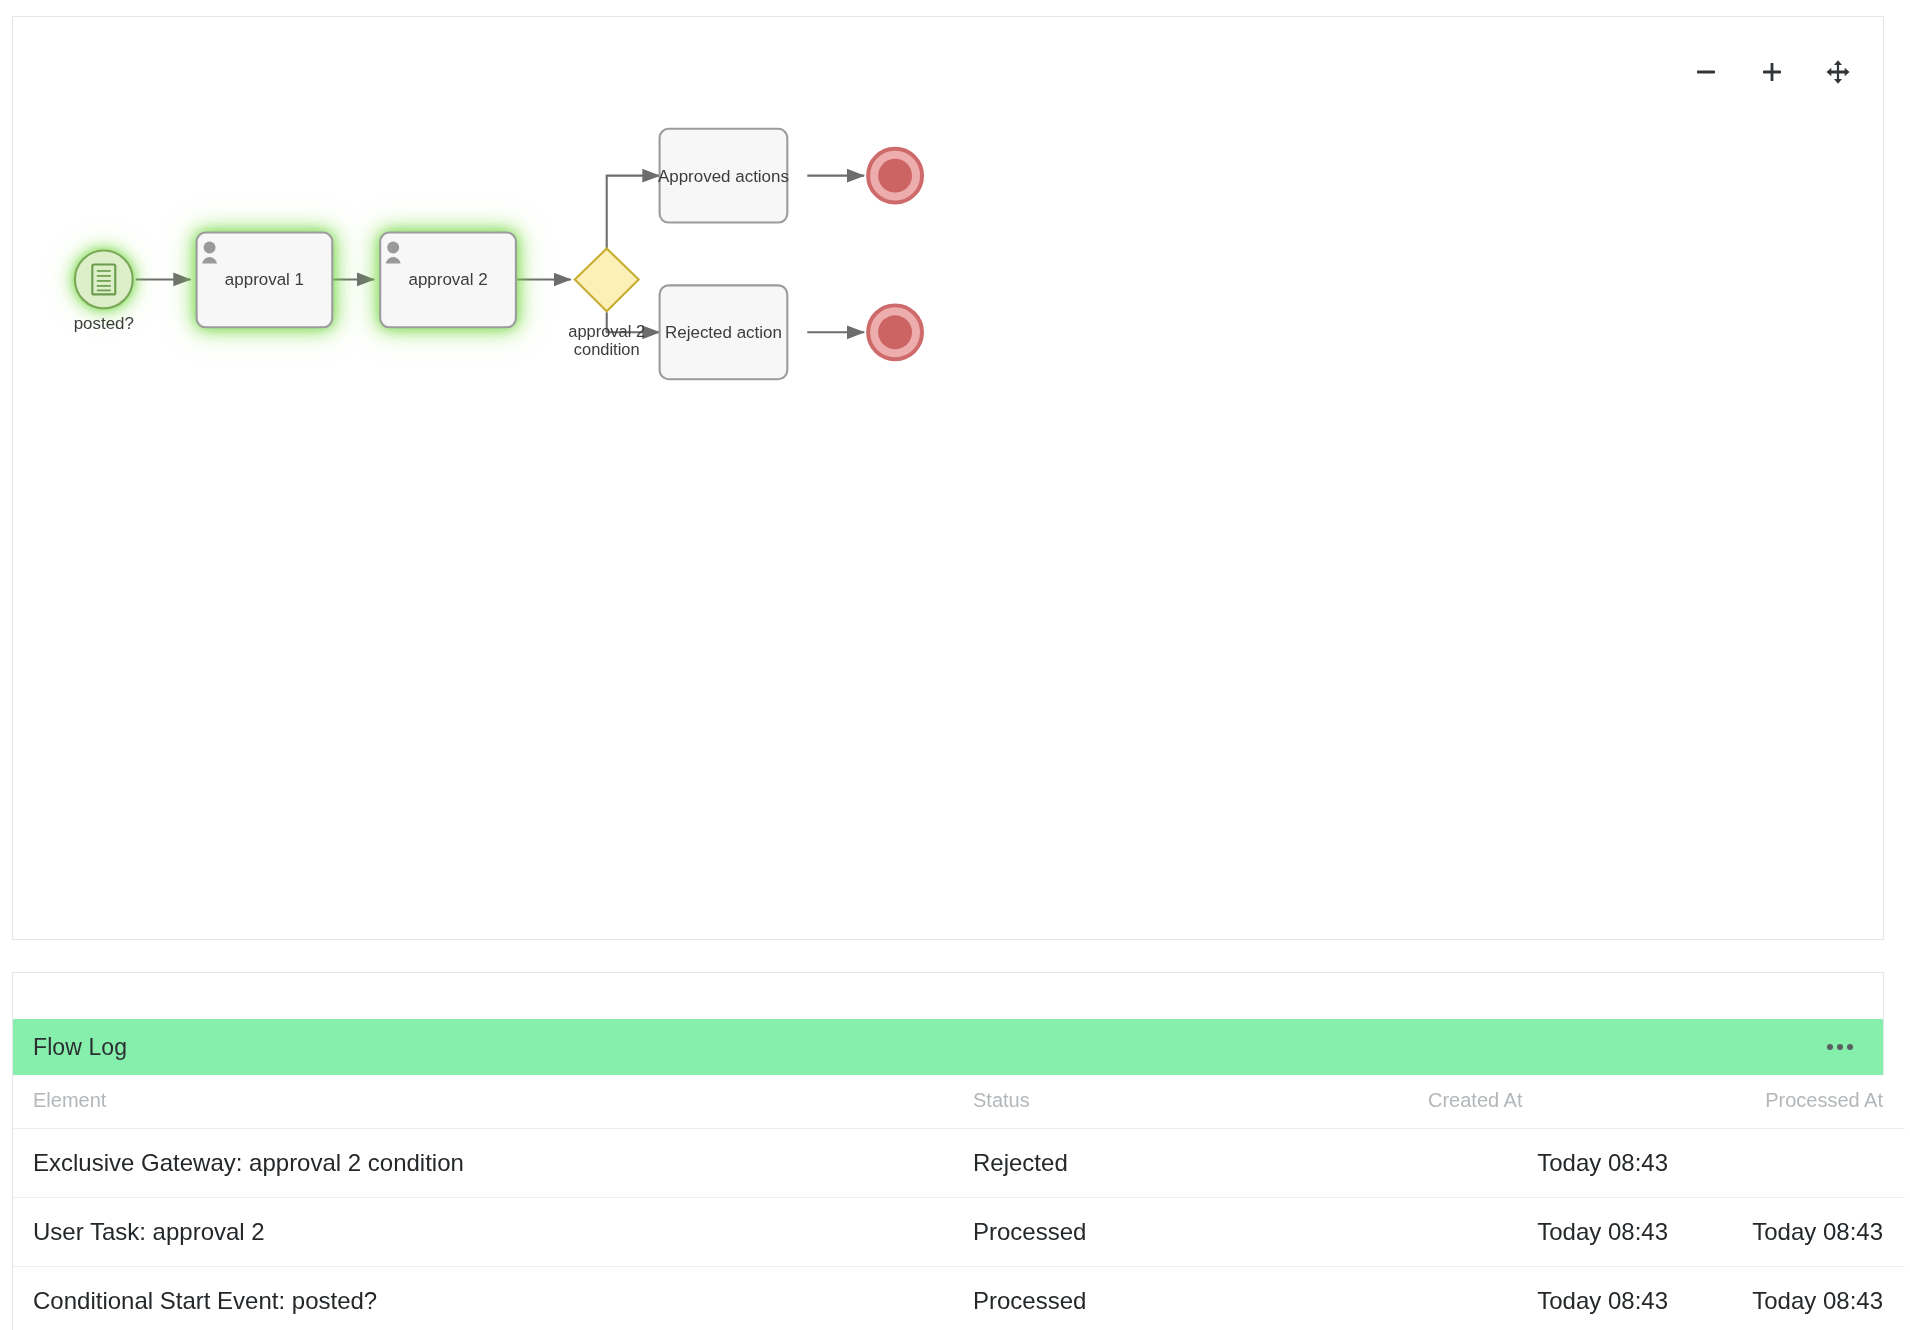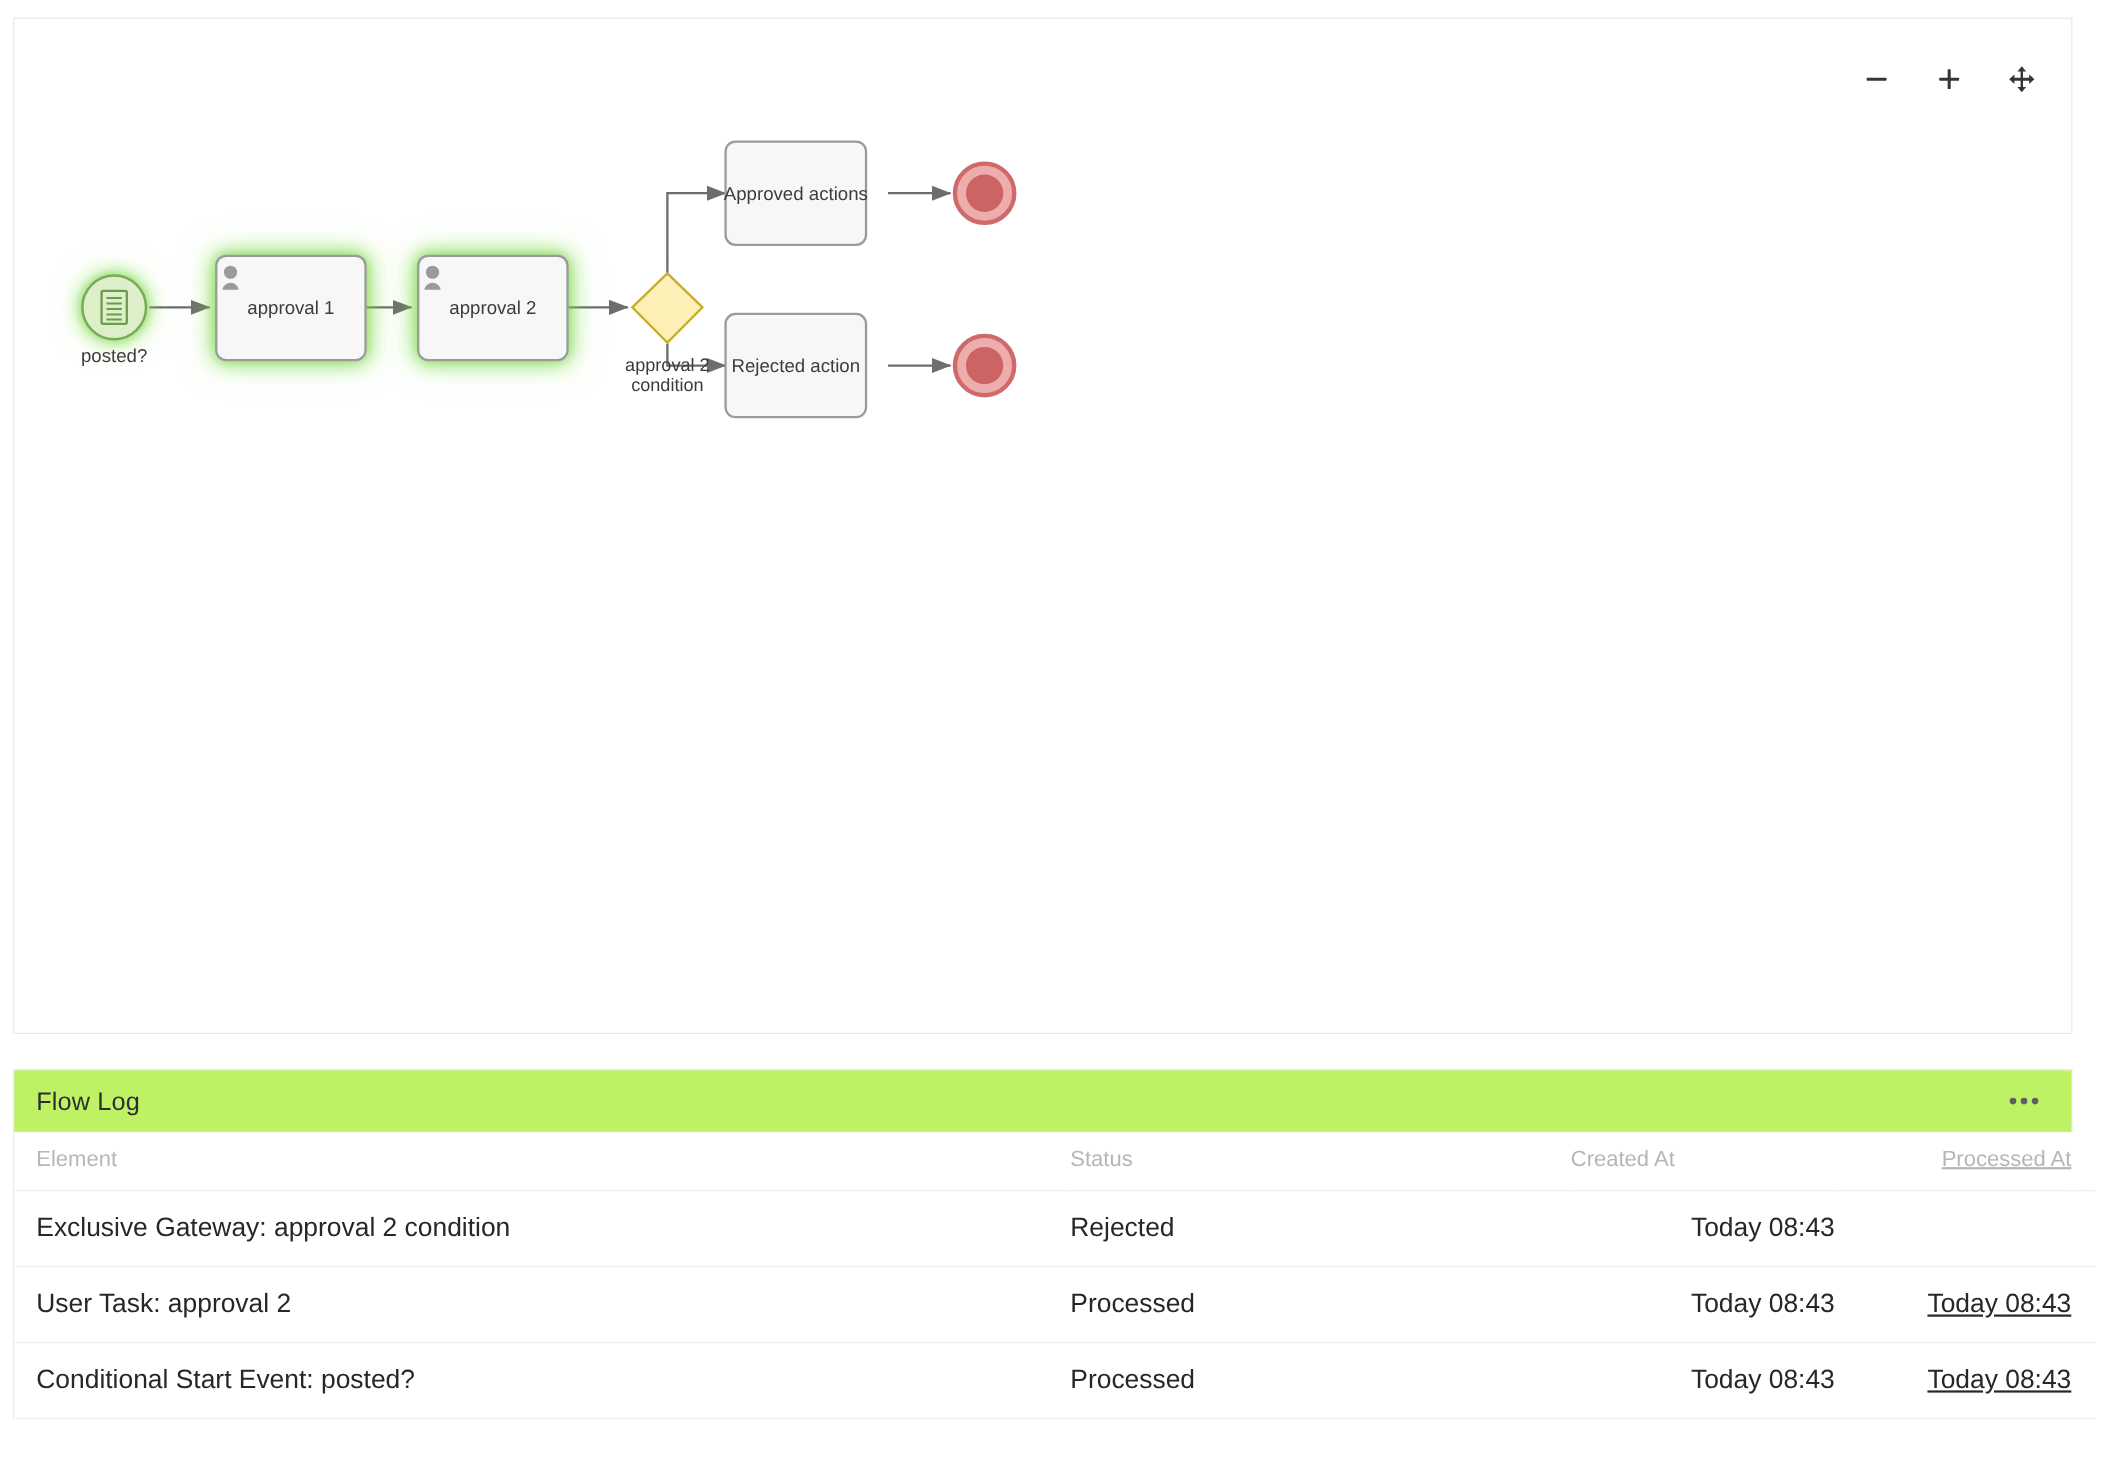--- a/index.html
+++ b/index.html
@@ -74,25 +74,26 @@
     top: 972px;
     width: 1872px;
     background: #ffffff;
     border: 1px solid #e3e7e9;
     border-bottom: none;
     box-sizing: border-box;
   }
   .flowlog-header {
     position: relative;
     height: 56px;
-    background: #bef264;
+    background: #86efac;
     display: flex;
     align-items: center;
     padding: 0 18px 0 20px;
     box-sizing: border-box;
+    margin-top: 46px;
   }
   .flowlog-title {
     font-size: 23px;
     color: #2b2f31;
     letter-spacing: 0.1px;
   }
   .flowlog-menu {
     position: absolute;
     right: 22px;
     top: 50%;
@@ -132,21 +133,21 @@
     background: #ffffff;
     white-space: nowrap;
     overflow: hidden;
     text-overflow: ellipsis;
   }
   .log-table tr:last-child td { border-bottom: 1px solid #eceff0; }
 
   .col-element { width: 940px; padding-left: 20px !important; }
   .col-status  { width: 455px; }
   .col-created { width: 240px; text-align: right; }
-  .col-processed { width: 215px; text-align: right; padding-right: 22px !important; text-decoration: underline; }
+  .col-processed { width: 215px; text-align: right; padding-right: 22px !important; }
 
   .log-table th.col-element { padding-left: 20px; }
   .log-table th.col-created { text-align: left; }
   .log-table th.col-processed { text-align: right; padding-right: 22px; }
 
   .link-cell {
     color: #4a7fb0;
     cursor: pointer;
   }
 </style>

